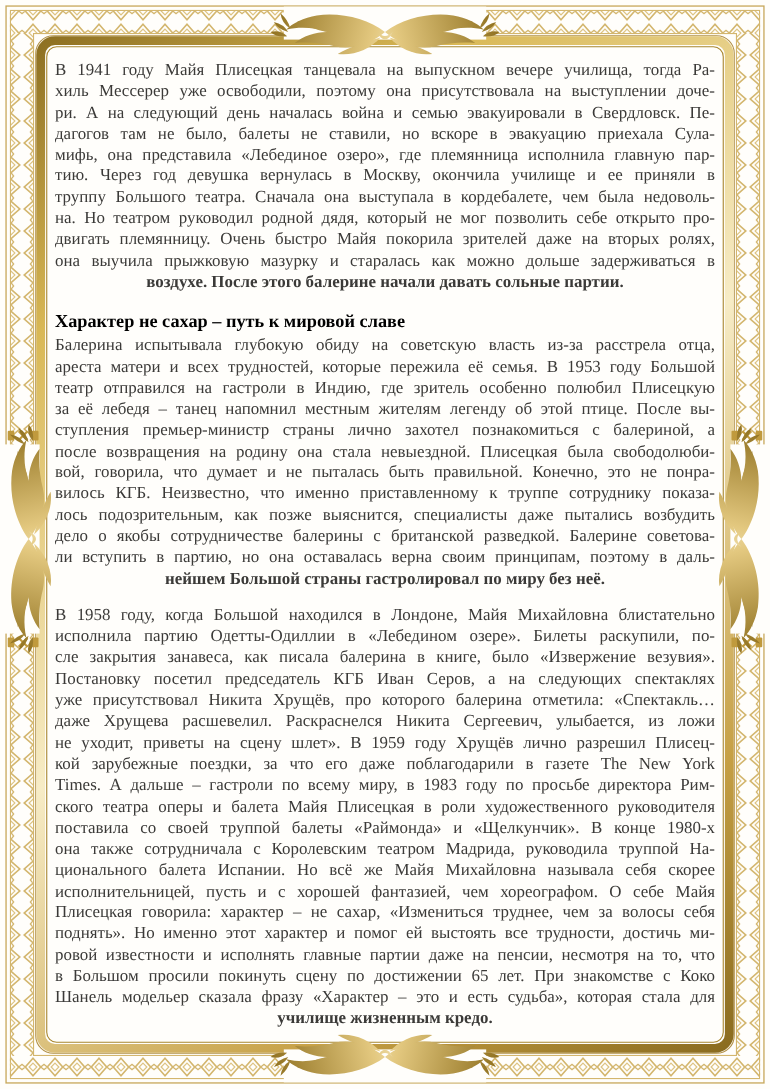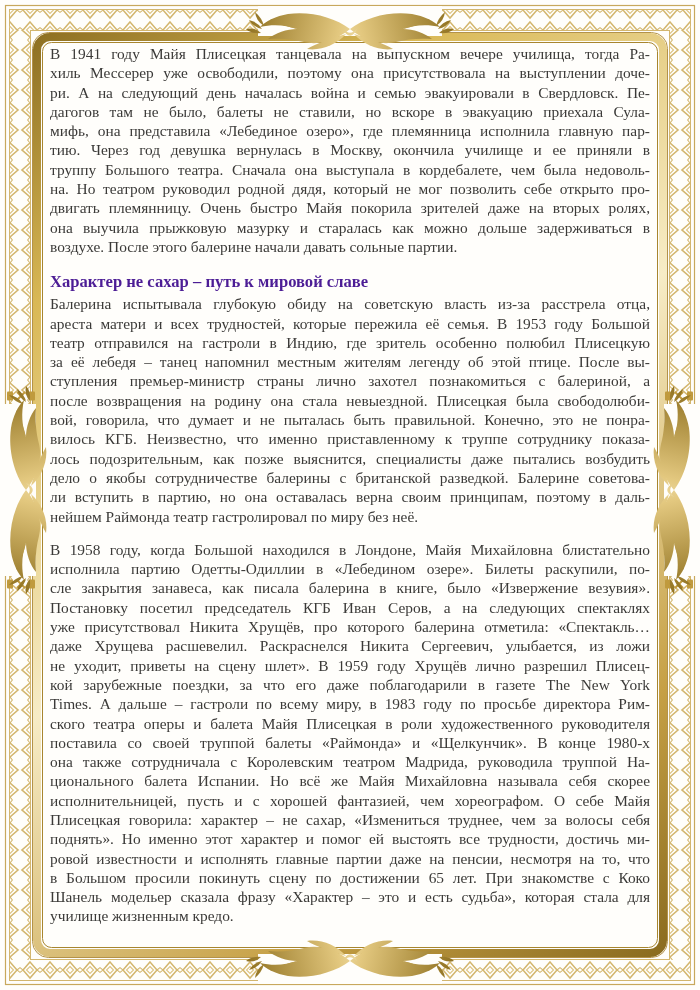--- a/index.html
+++ b/index.html
@@ -7,43 +7,44 @@
     width:700px;height:990px;
     background:#ffffff;
     font-family:"Liberation Serif","DejaVu Serif",serif;
     position:relative;
     overflow:hidden;
   }
   .page{position:absolute;inset:0;width:700px;height:990px;background:#fffefb;}
   svg.frame{position:absolute;left:0;top:0;width:700px;height:990px;display:block;}
   .content{
     position:absolute;
-    left:50px; right:50px; top:44px;
+    left:50px; right:50px; top:54px;
     color:#3b3a38;
     font-size:15.4px;
     line-height:19.3px;
   }
   .para{margin:0;}
   .para .just{
     display:block;
     white-space:pre-line;
     text-align:justify;
     text-align-last:justify;
   }
   .para .lastline{
     display:block;
-    text-align:left;
+    text-align:center;
+    font-weight:bold;
   }
   .para + .para{margin-top:14px;}
   h2.section-heading{
     margin:16px 0 2px 0;
     font-size:16.6px;
     line-height:20px;
     font-weight:bold;
-    color:#4c1d95;
+    color:#000000;
     text-align:left;
   }
 </style>
 </head>
 <body>
 
 <div class="page">
 
   <svg class="frame" viewBox="0 0 700 990" aria-hidden="true">
     <defs>
@@ -156,21 +157,21 @@
 ареста матери и всех трудностей, которые пережила её семья. В 1953 году Большой
 театр отправился на гастроли в Индию, где зритель особенно полюбил Плисецкую
 за её лебедя – танец напомнил местным жителям легенду об этой птице. После вы-
 ступления премьер-министр страны лично захотел познакомиться с балериной, а
 после возвращения на родину она стала невыездной. Плисецкая была свободолюби-
 вой, говорила, что думает и не пыталась быть правильной. Конечно, это не понра-
 вилось КГБ. Неизвестно, что именно приставленному к труппе сотруднику показа-
 лось подозрительным, как позже выяснится, специалисты даже пытались возбудить
 дело о якобы сотрудничестве балерины с британской разведкой. Балерине советова-
 ли вступить в партию, но она оставалась верна своим принципам, поэтому в даль-</span>
-      <span class="lastline">нейшем Раймонда театр гастролировал по миру без неё.</span>
+      <span class="lastline">нейшем Большой страны гастролировал по миру без неё.</span>
     </p>
 
     <p class="para">
       <span class="just">В 1958 году, когда Большой находился в Лондоне, Майя Михайловна блистательно
 исполнила партию Одетты-Одиллии в «Лебедином озере». Билеты раскупили, по-
 сле закрытия занавеса, как писала балерина в книге, было «Извержение везувия».
 Постановку посетил председатель КГБ Иван Серов, а на следующих спектаклях
 уже присутствовал Никита Хрущёв, про которого балерина отметила: «Спектакль…
 даже Хрущева расшевелил. Раскраснелся Никита Сергеевич, улыбается, из ложи
 не уходит, приветы на сцену шлет». В 1959 году Хрущёв лично разрешил Плисец-

